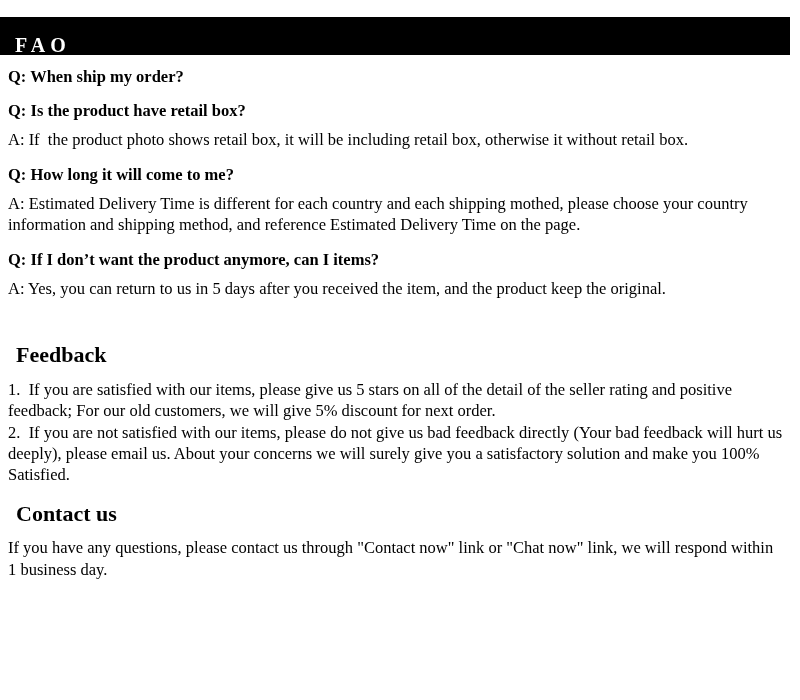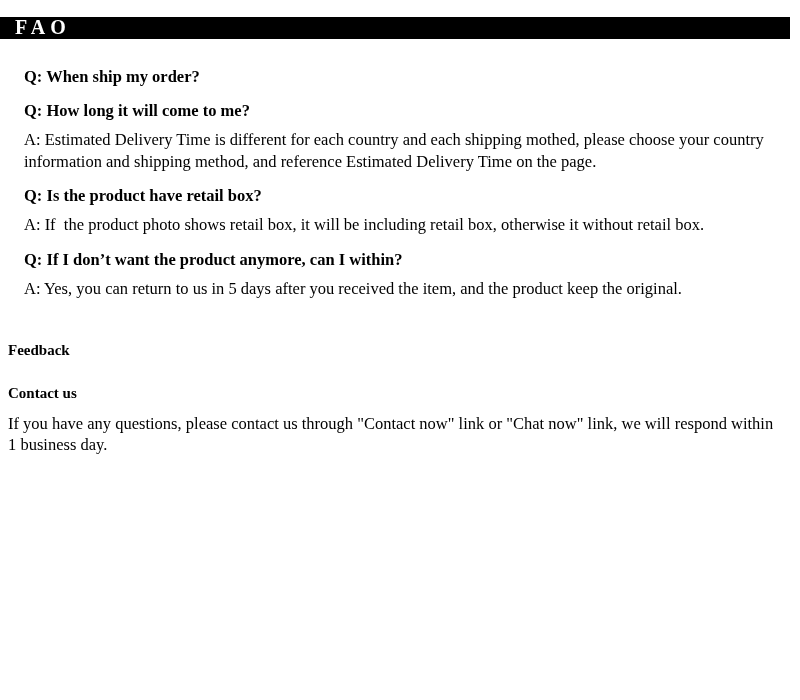--- a/index.html
+++ b/index.html
@@ -23,45 +23,45 @@
     height: 700px;
     box-sizing: border-box;
   }
 
   
   .title-bar {
     position: absolute;
     left: 0;
     top: 17px;
     width: 790px;
-    height: 22px;
+    height: 38px;
     background: #000000;
     display: flex;
-    align-items: flex-start;
+    align-items: flex-end;
   }
   .title-bar-text {
     color: #ffffff;
     font-family: "Liberation Serif", "DejaVu Serif", serif;
     font-weight: bold;
     font-size: 20px;
     letter-spacing: 5px;
     padding-left: 15px;
     line-height: 1;
   }
 
   
   .content {
     position: absolute;
     left: 8px;
     top: 66px;
     width: 775px;
   }
 
   .qa-block {
-    margin: 0 0 13px 16px;
+    margin: 0 0 13px 0;
   }
 
   .q-line {
     font-size: 16.5px;
     font-weight: bold;
     line-height: 1.28;
     margin: 0 0 8px 0;
     white-space: pre-wrap;
   }
 
@@ -77,24 +77,24 @@
     margin: 0;
   }
   .section-feedback {
     padding-top: 29px;
   }
   .section-contact {
     padding-top: 14px;
   }
 
   .section-heading {
-    font-size: 15px;
+    font-size: 22px;
     font-weight: bold;
     line-height: 1.25;
-    margin: 0 0 10px 0;
+    margin: 0 0 10px 8px;
   }
 
   .section-para {
     font-size: 16.5px;
     font-weight: normal;
     line-height: 1.30;
     margin: 0;
     white-space: pre-wrap;
   }
   .section-para + .section-para {
@@ -110,39 +110,41 @@
     <span class="title-bar-text">FAO</span>
   </div>
 
   <div class="content">
 
     <div class="qa-block">
       <p class="q-line">Q: When ship my order?</p>
     </div>
 
     <div class="qa-block">
+      <p class="q-line">Q: Is the product have retail box?</p>
+      <p class="a-line">A: If  the product photo shows retail box, it will be including retail box, otherwise it without retail box.</p>
+    </div>
+
+    <div class="qa-block">
       <p class="q-line">Q: How long it will come to me?</p>
       <p class="a-line">A: Estimated Delivery Time is different for each country and each shipping mothed, please choose your country information and shipping method, and reference Estimated Delivery Time on the page.</p>
     </div>
 
     <div class="qa-block">
-      <p class="q-line">Q: Is the product have retail box?</p>
-      <p class="a-line">A: If  the product photo shows retail box, it will be including retail box, otherwise it without retail box.</p>
-    </div>
-
-    <div class="qa-block">
-      <p class="q-line">Q: If I don’t want the product anymore, can I within?</p>
+      <p class="q-line">Q: If I don’t want the product anymore, can I items?</p>
       <p class="a-line">A: Yes, you can return to us in 5 days after you received the item, and the product keep the original.</p>
     </div>
 
     <div class="qa-block">
     </div>
 
     <div class="section section-feedback">
       <p class="section-heading">Feedback</p>
+      <p class="section-para">1.  If you are satisfied with our items, please give us 5 stars on all of the detail of the seller rating and positive feedback; For our old customers, we will give 5% discount for next order.</p>
+      <p class="section-para">2.  If you are not satisfied with our items, please do not give us bad feedback directly (Your bad feedback will hurt us deeply), please email us. About your concerns we will surely give you a satisfactory solution and make you 100% Satisfied.</p>
     </div>
 
     <div class="section section-contact">
       <p class="section-heading">Contact us</p>
       <p class="section-para">If you have any questions, please contact us through "Contact now" link or "Chat now" link, we will respond within 1 business day.</p>
     </div>
 
   </div>
 </div>
 

